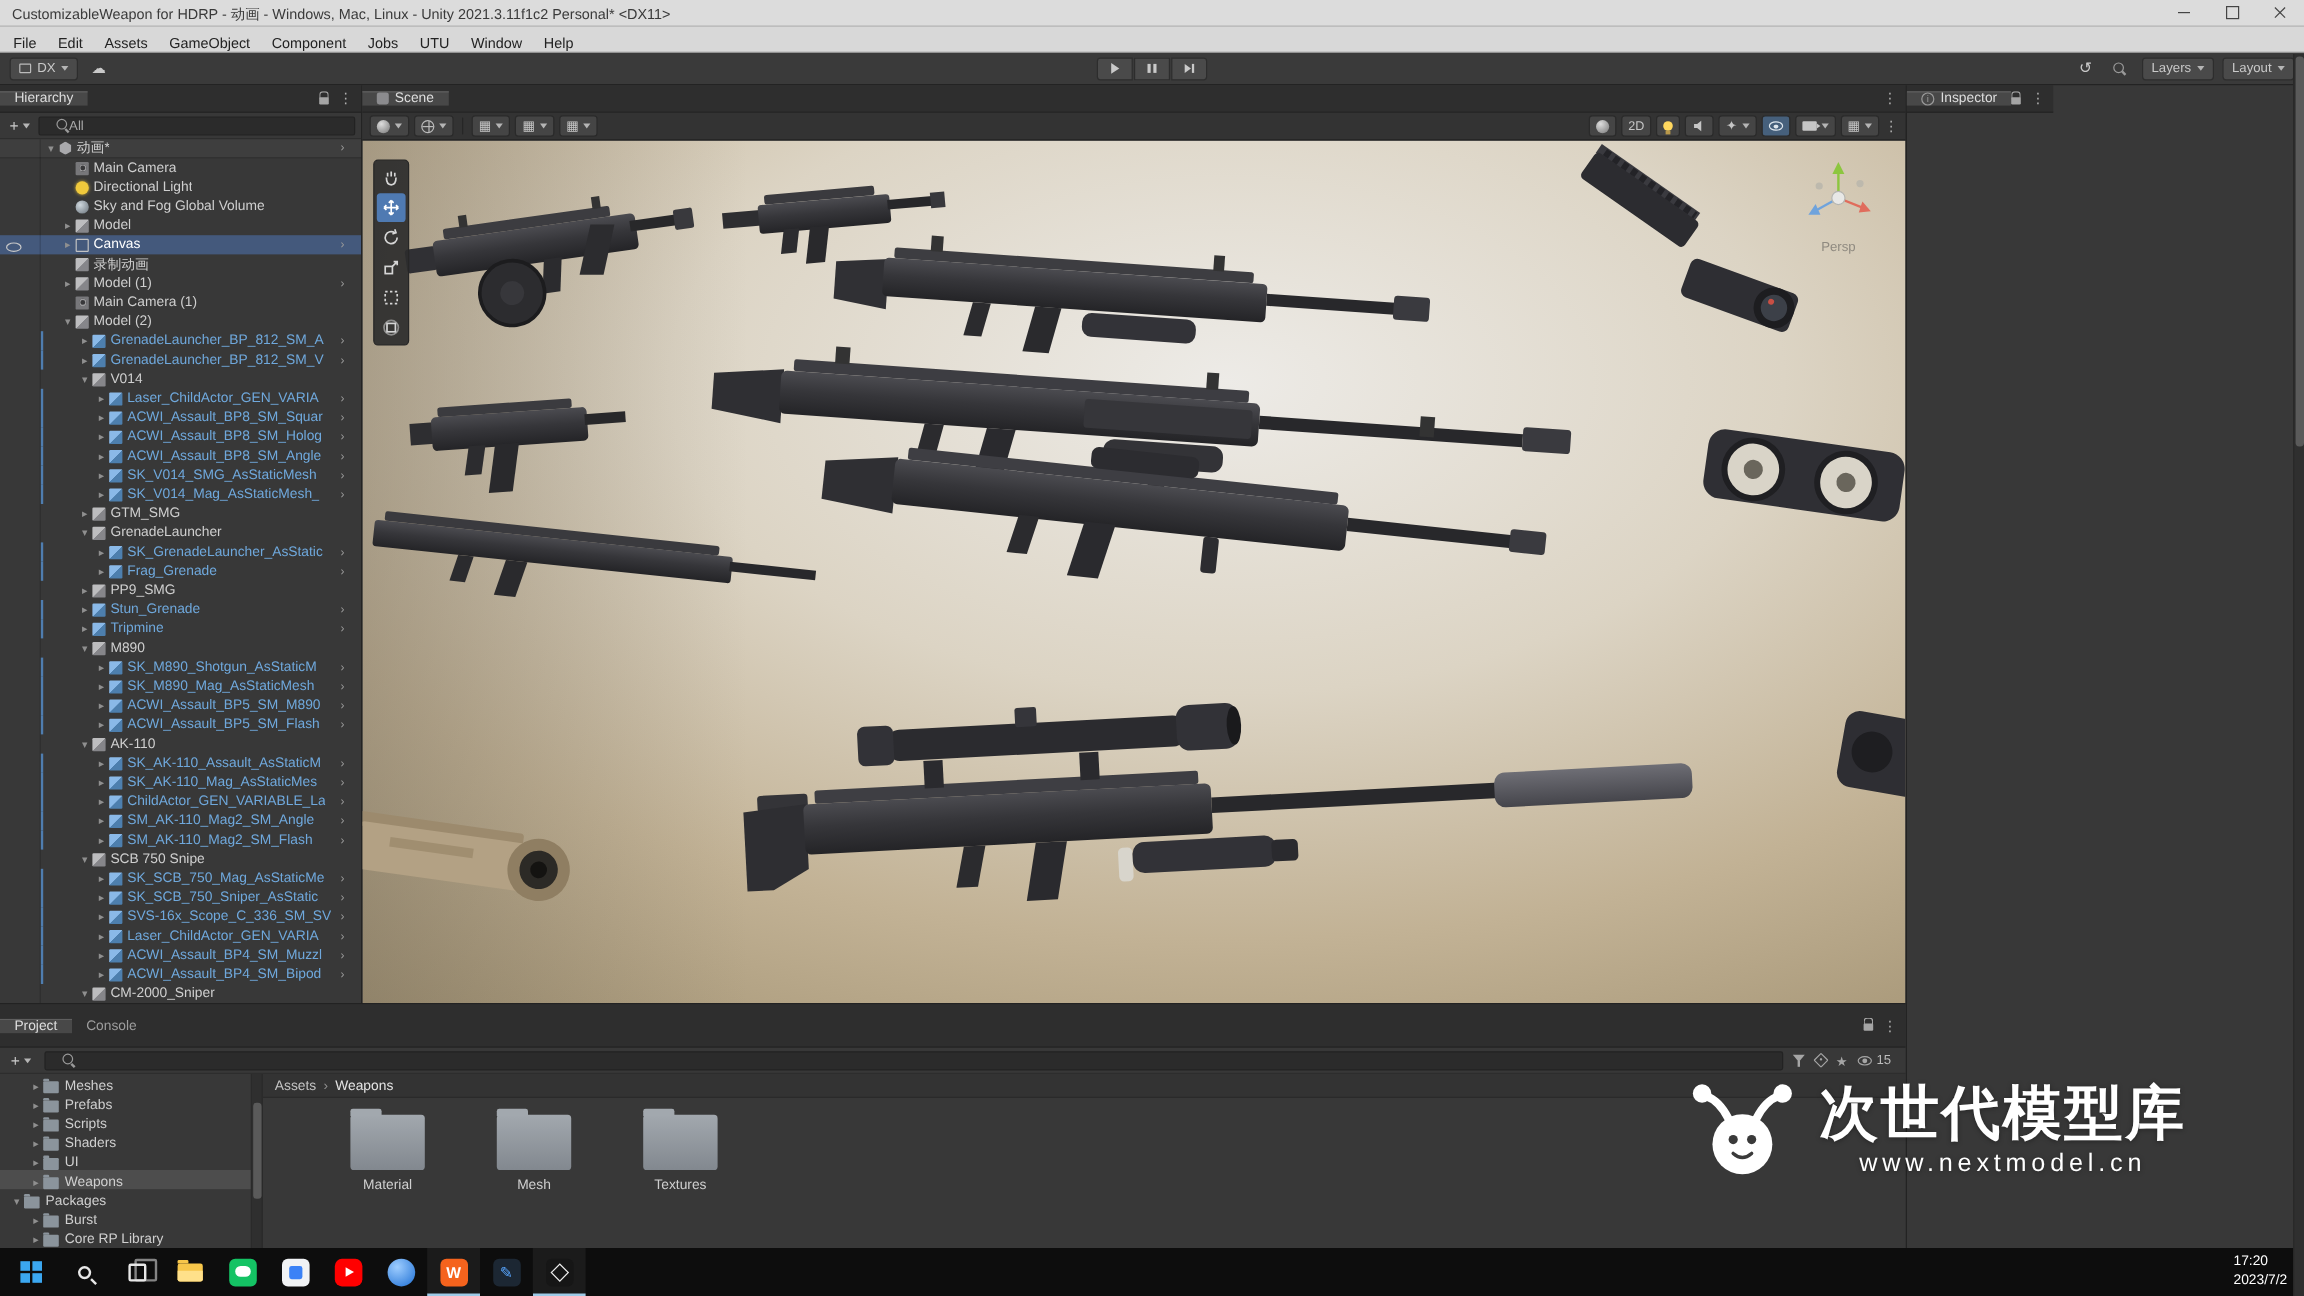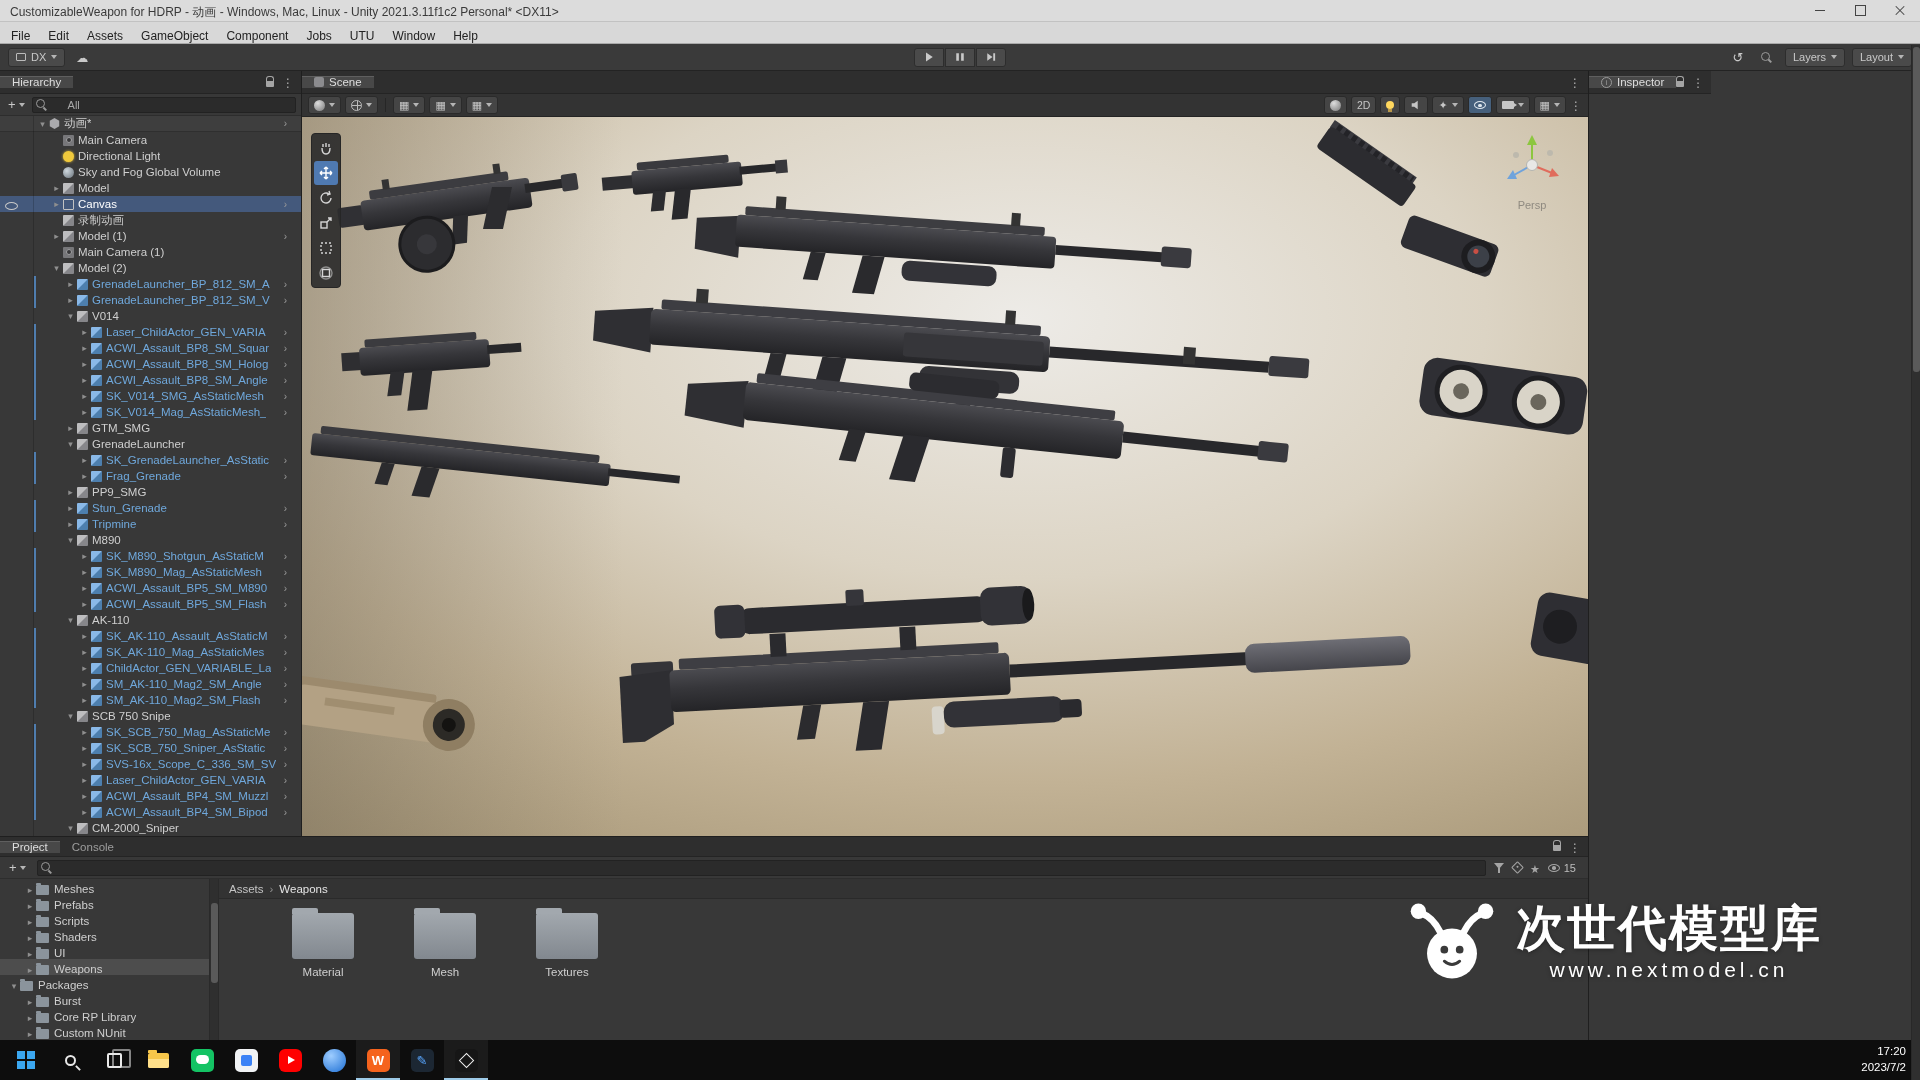--- a/index.html
+++ b/index.html
@@ -50,21 +50,21 @@
 .kebab::before{content:"\22EE";color:#b0b0b0;font-size:12px}
 .lock{width:8px;height:6px;background:#a5a5a5;position:relative;border-radius:1px;margin-top:3px}
 .lock::before{content:"";position:absolute;width:6px;height:5px;border:1.5px solid #a5a5a5;border-bottom:none;border-radius:3px 3px 0 0;top:-5px;left:0}
 .mini-ic{width:10px;height:10px;background:#8b8b8e;border-radius:2px}
 
 
 .hierarchy{width:302px;background:#383838;border-right:1px solid #1f1f1f;display:flex;flex-direction:column}
 .panel-search{height:22px;display:flex;align-items:center;gap:4px;padding:0 5px;border-bottom:1px solid #2d2d2d}
 .mini-btn{height:16px;display:flex;align-items:center;gap:3px;color:#c9c9c9;font-size:12px;padding:0 3px}
 .plus::before{content:"+";color:#c9c9c9;font-size:13px;line-height:1}
-.search-field{flex:1;height:16px;background:#2b2b2b;border:1px solid #222;border-radius:2px;display:flex;align-items:center;gap:21px;padding:0 3px;color:#a8a8a8;font-size:11px}
+.search-field{flex:1;height:16px;background:#2b2b2b;border:1px solid #222;border-radius:2px;display:flex;align-items:center;gap:0;padding:0 14px;color:#a8a8a8;font-size:11px}
 .tree{flex:1;position:relative;overflow:hidden;padding-top:0}
 .tree::after{content:"";position:absolute;left:33px;top:0;bottom:0;width:1px;background:rgba(0,0,0,.18)}
 .row{display:flex;align-items:center;height:16px;padding-left:calc(36px + var(--d,0)*14px);position:relative;color:#cfcfcf;font-size:11.5px;white-space:nowrap}
 .row .arrow{width:13px;flex:0 0 13px;color:#8f8f8f;font-size:9px;text-align:center;line-height:16px}
 .arrow-d .arrow::before{content:"\25BE"}
 .arrow-r .arrow::before{content:"\25B8"}
 .row .icon{width:11px;height:11px;flex:0 0 11px;margin-right:4px;border-radius:1px}
 .row .lbl{min-width:0;overflow:hidden}
 .color-blue .lbl{color:#6fa8dc}
 .row.selected{background:#44597c}
@@ -175,21 +175,21 @@
 .type-photos .app-ic{width:23px;height:23px;background:#f1f3f5;border-radius:5px;position:relative}
 .type-photos .app-ic::after{content:"";position:absolute;left:6px;top:6px;width:11px;height:11px;background:#3b82f6;border-radius:2px}
 .type-youtube .app-ic{width:23px;height:23px;background:#f00;border-radius:6px;position:relative}
 .type-youtube .app-ic::after{content:"";position:absolute;left:9px;top:7px;border-left:7px solid #fff;border-top:4.5px solid transparent;border-bottom:4.5px solid transparent}
 .type-bluecircle .app-ic{width:23px;height:23px;border-radius:50%;background:radial-gradient(circle at 35% 30%,#9ecdff,#1d6fd4)}
 .type-wps .app-ic{width:23px;height:23px;background:#f5631d;border-radius:5px}
 .type-notes .app-ic{width:23px;height:23px;background:#1c2733;border-radius:5px}
 .type-notes .glyph{color:#58a6ff}
 .type-unity .app-ic{width:23px;height:23px;background:#161616;border-radius:5px;position:relative}
 .type-unity .app-ic::after{content:"";position:absolute;left:6px;top:6px;width:9px;height:9px;border:1.5px solid #eee;transform:rotate(45deg)}
-.tb-clock{margin-left:auto;text-align:right;color:#fff;font-size:11.5px;line-height:1.35;padding-right:14px}
+.tb-clock{margin-left:auto;text-align:left;color:#fff;font-size:11.5px;line-height:1.35;padding-right:14px}
 </style>
 </head>
 <body>
 
 <div class="screen">
 
   <div class="titlebar">
     <span class="title-text">CustomizableWeapon for HDRP - 动画 - Windows, Mac, Linux - Unity 2021.3.11f1c2 Personal* &lt;DX11&gt;</span>
     <div class="win-controls">
       <div class="win-btn wc-min"></div>
@@ -928,21 +928,21 @@
                 <circle cx="56" cy="26" r="3" fill="#bdb9ad"></circle>
                 <circle cx="22" cy="28" r="3" fill="#bdb9ad"></circle>
               </svg>
               <div class="persp">Persp</div>
             </div>
           </div>
         </div>
       </div>
 
       <div class="project">
-        <div class="tabbar" style="height:20px">
+        <div class="tabbar" style="height:36px">
           <div class="tab on">
               <span>Project</span>
             </div>
           <div class="tab">
               <span>Console</span>
             </div>
           <div class="tab-tools">
             <span class="lock"></span>
             <span class="kebab"></span>
           </div>

